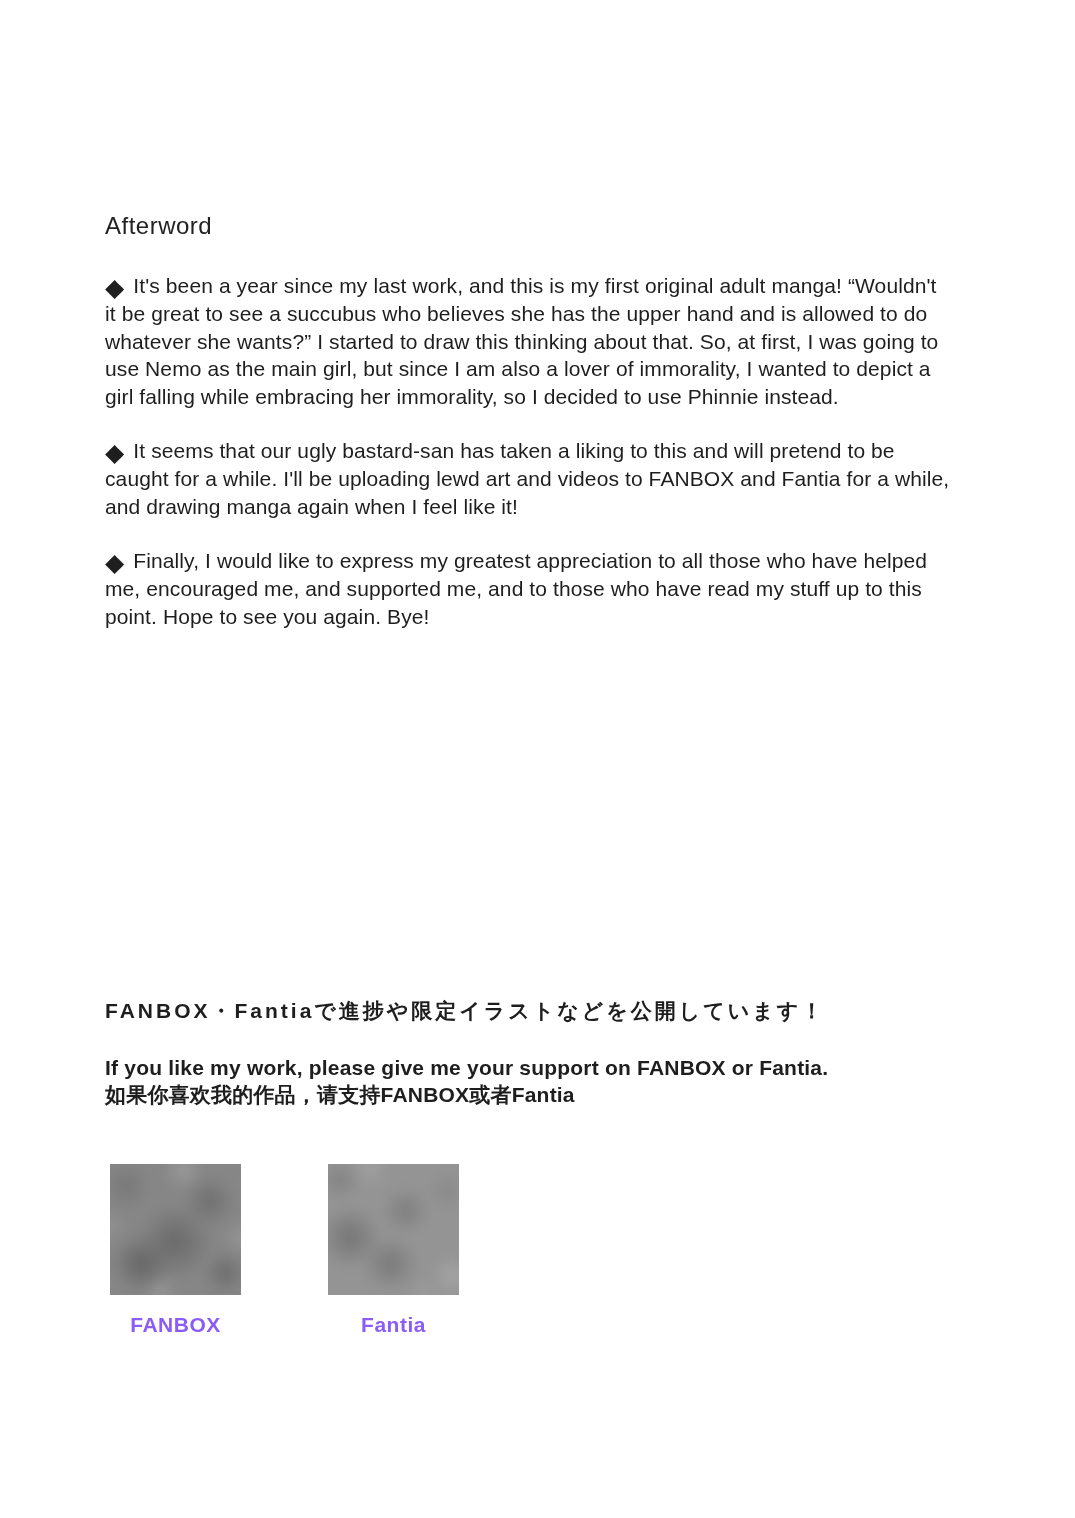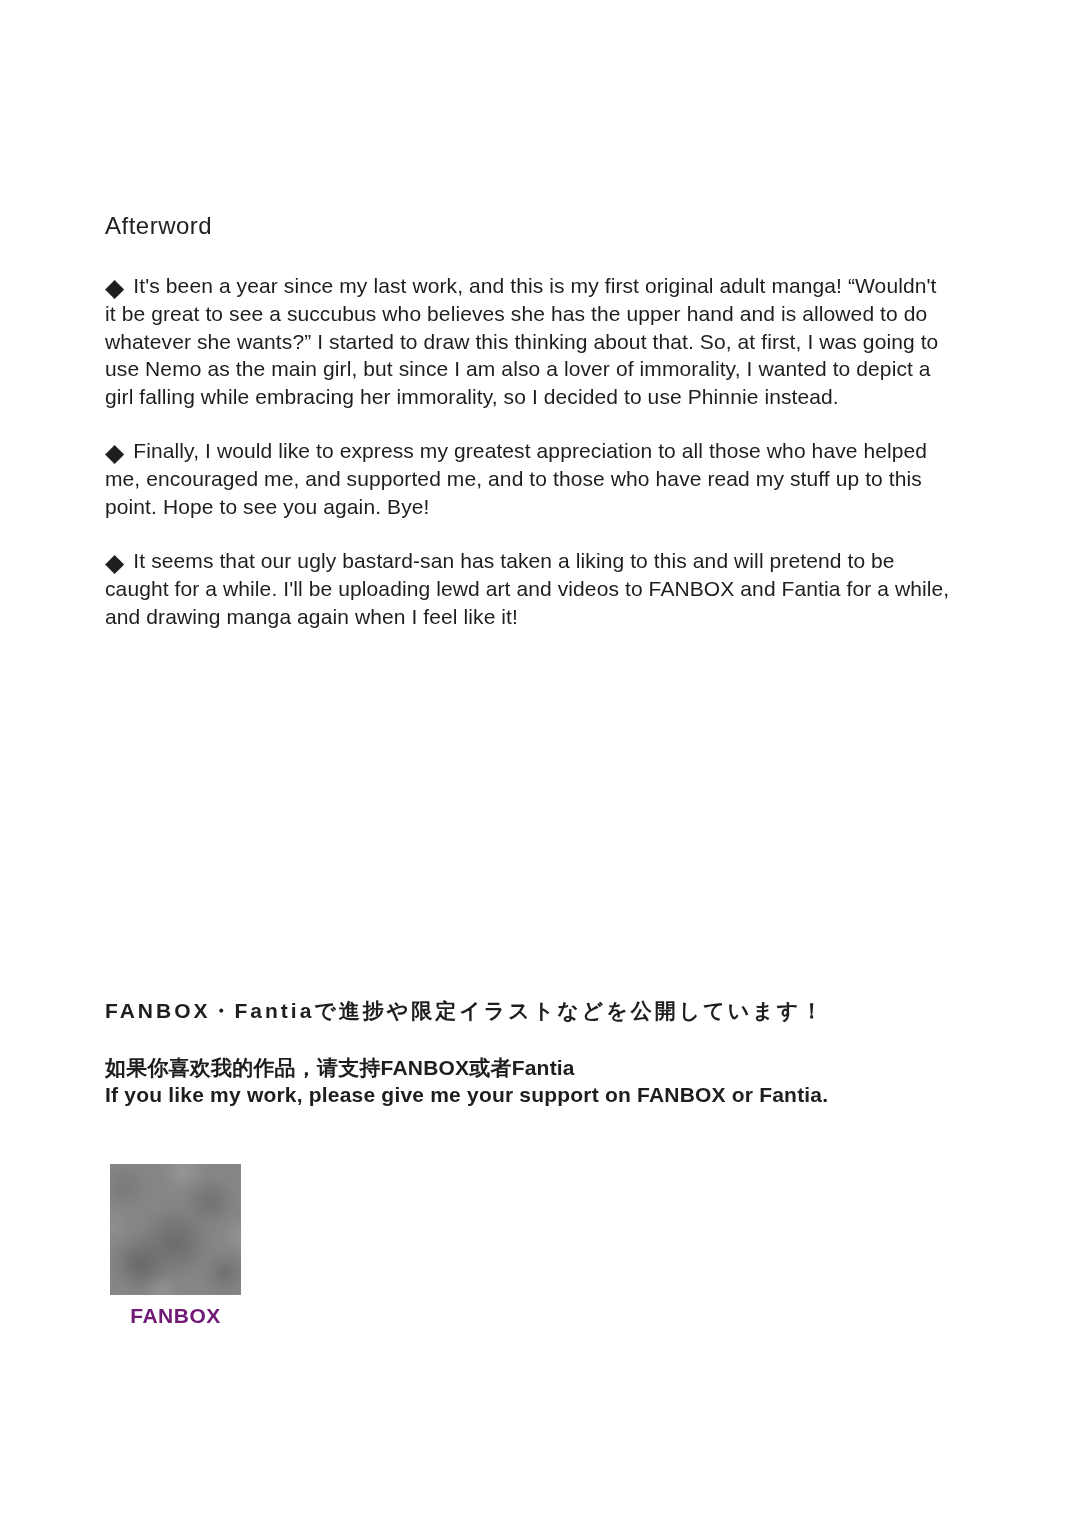--- a/index.html
+++ b/index.html
@@ -118,54 +118,60 @@
       radial-gradient(circle 32px at 22% 55%, #747474, rgba(116,116,116,0)),
       radial-gradient(circle 28px at 48% 72%, #787878, rgba(120,120,120,0)),
       radial-gradient(circle 24px at 58% 38%, #7d7d7d, rgba(125,125,125,0)),
       radial-gradient(circle 20px at 15% 18%, #808080, rgba(128,128,128,0)),
       radial-gradient(circle 22px at 85% 25%, #8a8a8a, rgba(138,138,138,0)),
       radial-gradient(circle 22px at 88% 80%, #a6a6a6, rgba(166,166,166,0)),
       radial-gradient(circle 18px at 35% 10%, #a2a2a2, rgba(162,162,162,0)),
       radial-gradient(circle 16px at 70% 92%, #9e9e9e, rgba(158,158,158,0));
   }
   .qr-label {
-    margin-top: 9px;
+    margin-top: 18px;
     font-size: 21px;
     font-weight: bold;
     letter-spacing: 0.5px;
-    color: #701a75;
+    color: #8b5cf6;
   }
 </style>
 </head>
 <body>
 
 <div class="page">
 
   <div class="afterword">
     <h1 class="title">Afterword</h1>
 
 
     <p class="para"><span class="bullet">◆</span><span>It's been a year since my last work, and this is my first original adult manga! “Wouldn't it be great to see a succubus who believes she has the upper hand and is allowed to do whatever she wants?” I started to draw this thinking about that. So, at first, I was going to use Nemo as the main girl, but since I am also a lover of immorality, I wanted to depict a girl falling while embracing her immorality, so I decided to use Phinnie instead.</span></p>
 
+    <p class="para"><span class="bullet">◆</span><span>It seems that our ugly bastard-san has taken a liking to this and will pretend to be caught for a while. I'll be uploading lewd art and videos to FANBOX and Fantia for a while, and drawing manga again when I feel like it!</span></p>
+
     <p class="para"><span class="bullet">◆</span><span>Finally, I would like to express my greatest appreciation to all those who have helped me, encouraged me, and supported me, and to those who have read my stuff up to this point. Hope to see you again. Bye!</span></p>
-
-    <p class="para"><span class="bullet">◆</span><span>It seems that our ugly bastard-san has taken a liking to this and will pretend to be caught for a while. I'll be uploading lewd art and videos to FANBOX and Fantia for a while, and drawing manga again when I feel like it!</span></p>
 
   </div>
 
   <div class="support">
     <p class="jp-line">FANBOX・Fantiaで進捗や限定イラストなどを公開しています！</p>
     <div class="intl-block">
+      <p class="intl-line">If you like my work, please give me your support on FANBOX or Fantia.</p>
       <p class="intl-line">如果你喜欢我的作品，请支持FANBOX或者Fantia</p>
-      <p class="intl-line">If you like my work, please give me your support on FANBOX or Fantia.</p>
     </div>
   </div>
 
   <div class="qr-row">
     <figure class="qr-figure" style="margin:0">
       <div class="qr-img">
         <div class="qr-noise qr-noise-fanbox"></div>
       </div>
       <figcaption class="qr-label">FANBOX</figcaption>
     </figure>
+    <figure class="qr-figure" style="margin:0">
+      <div class="qr-img">
+        <div class="qr-noise qr-noise-fantia"></div>
+      </div>
+      <figcaption class="qr-label">Fantia</figcaption>
+    </figure>
   </div>
 
 </div>
 
 </body></html>

